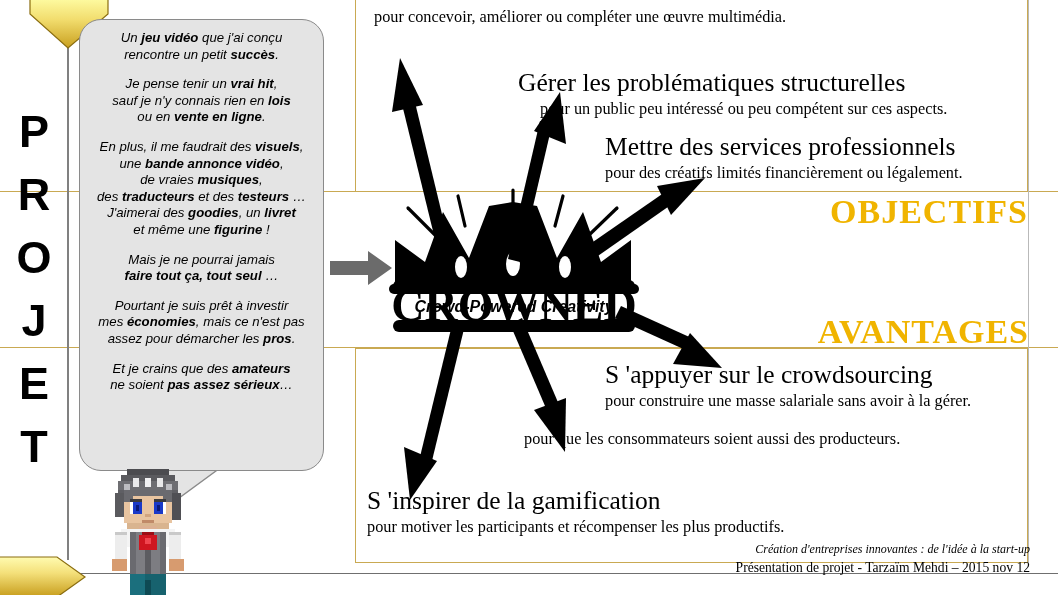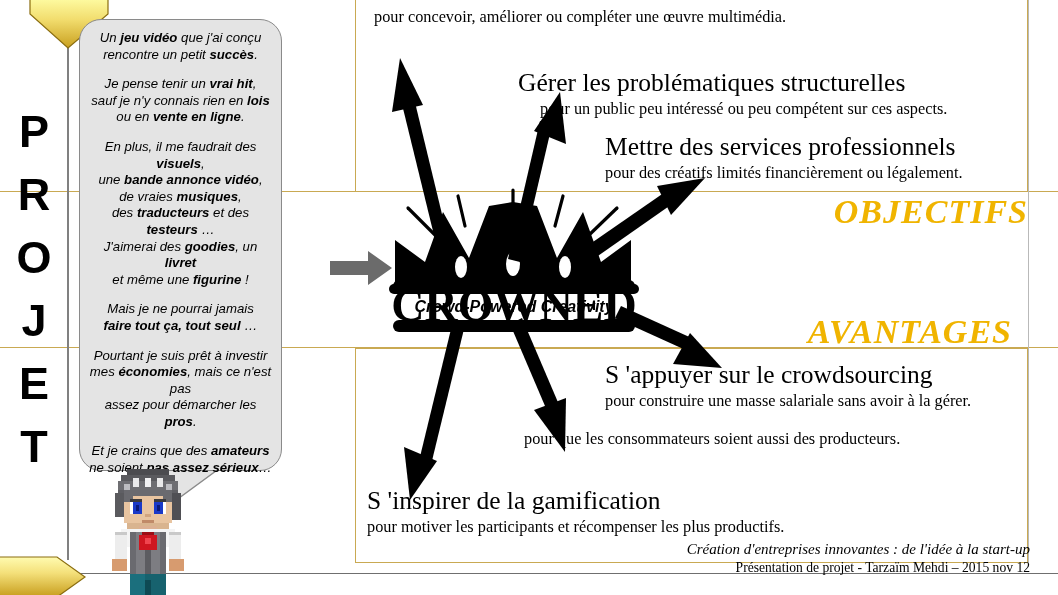--- a/index.html
+++ b/index.html
@@ -40,21 +40,21 @@
     line-height: 63px;
     color: #000000;
     letter-spacing: 0;
   }
   .projet-letters div { height: 63px; }
 
   
   #bubble {
     position: absolute;
     left: 79px; top: 19px;
-    width: 203px; height: 452px;
+    width: 245px; height: 452px;
     background: #e4e4e4;
     border: 1.5px solid #8a8a8a;
     border-radius: 22px;
     padding: 10px 8px 6px 8px;
     font-family: "Liberation Sans", sans-serif;
     font-style: italic;
     font-size: 13.2px;
     line-height: 16.6px;
     color: #000000;
     text-align: center;
@@ -112,28 +112,27 @@
     left: 0; top: 573px;
     width: 1058px; height: 0;
     border-top: 1.1px solid #6f6f6f;
   }
 
   
   .section-title {
     position: absolute;
     font-family: "Liberation Serif", serif;
     font-weight: bold;
-    font-style: italic;
     font-size: 34px;
     color: #f0b400;
     letter-spacing: 1px;
     white-space: nowrap;
   }
   #title-objectifs { right: 30px; top: 193px; }
-  #title-avantages { right: 46px; top: 313px; }
+  #title-avantages { right: 29px; top: 313px; }
 
   
   .blk { position: absolute; }
   .blk .head {
     font-family: "Liberation Serif", serif;
     font-size: 25.5px;
     color: #000000;
     white-space: nowrap;
     line-height: 30px;
   }
@@ -171,21 +170,21 @@
   
   #credits {
     position: absolute;
     right: 28px; top: 540px;
     text-align: right;
     font-family: "Liberation Serif", serif;
     color: #000000;
   }
   #credits .line1 {
     font-style: italic;
-    font-size: 15px;
+    font-size: 12px;
     line-height: 19px;
   }
   #credits .line2 {
     font-size: 13.6px;
     line-height: 18px;
   }
 </style>
 </head>
 <body>
 

